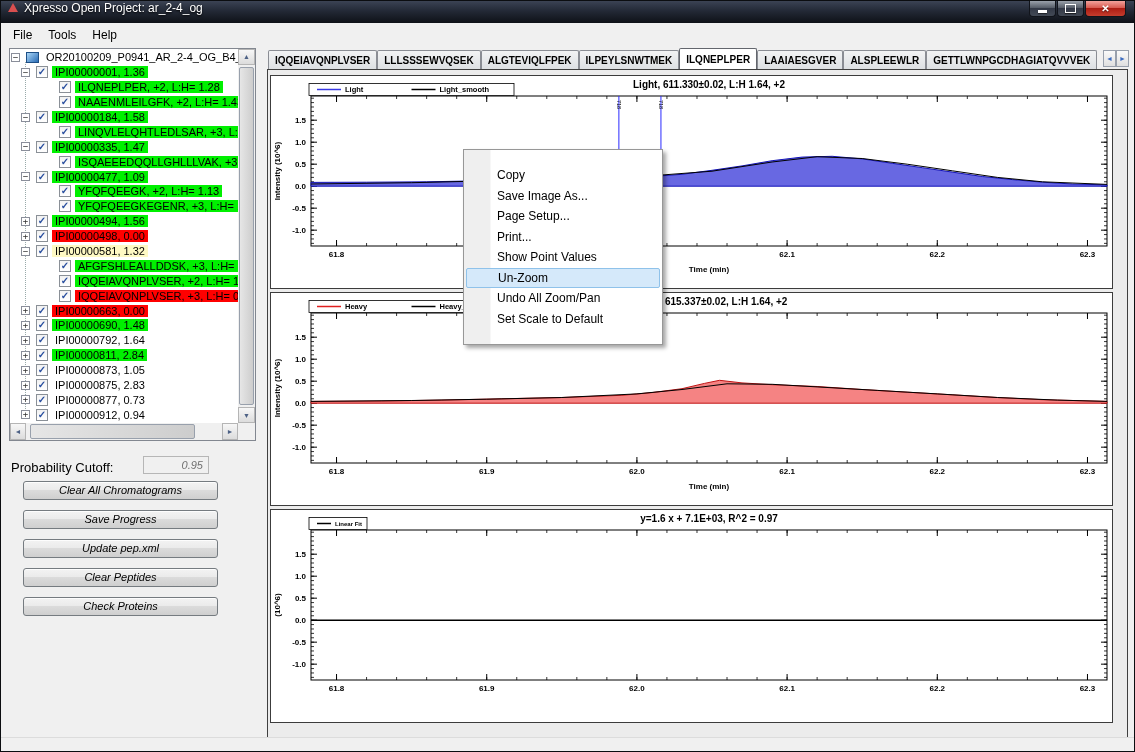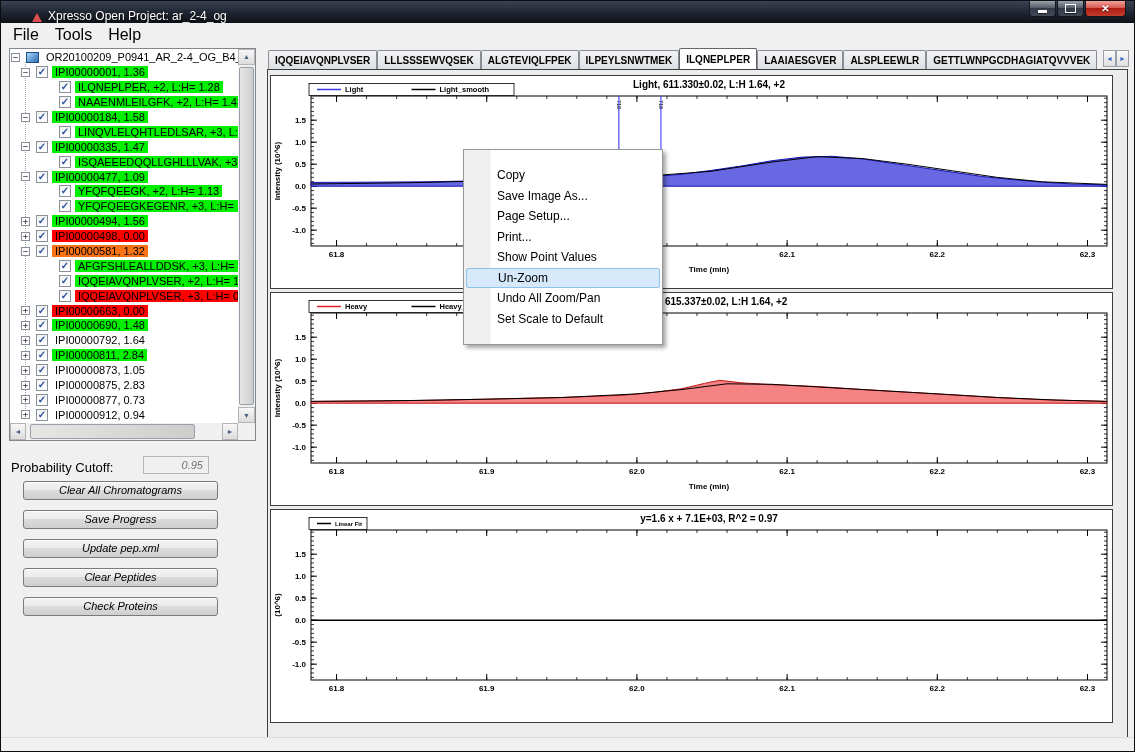--- a/index.html
+++ b/index.html
@@ -1,54 +1,54 @@
 <!DOCTYPE html>
 <html><head>
 <meta charset="utf-8">
 <style>
   html,body{margin:0;padding:0;background:#555;}
   .window{position:relative;width:1135px;height:752px;background:#f0f0f0;
     font-family:"Liberation Sans",sans-serif;overflow:hidden;border:1px solid #0b0d10;box-sizing:border-box;}
   
   .titlebar{position:absolute;left:0;top:0;right:0;height:22px;
     background:linear-gradient(180deg,#3b4354 0%,#232936 45%,#0e1117 100%);
-    display:flex;align-items:flex-end;color:#fff;padding-left:24px;}
+    display:flex;align-items:flex-start;color:#fff;}
   .app-icon{width:12px;height:12px;margin:0 5px 0 6px;position:relative;flex:none;}
   .app-icon:before{content:"";position:absolute;left:1px;bottom:1px;border-left:5px solid transparent;
     border-right:5px solid transparent;border-bottom:9px solid #d94f4f;}
   .title-text{font-size:12px;text-shadow:0 1px 2px #000;white-space:nowrap;}
   .win-buttons{position:absolute;right:8px;top:0;display:flex;gap:1px;}
   .win-btn{width:27px;height:16px;border:1px solid #11141b;border-top:none;border-radius:0 0 4px 4px;
     display:flex;align-items:center;justify-content:center;
     background:linear-gradient(180deg,#9aa1ab,#565d68 45%,#333947 50%,#434a56);box-sizing:border-box;}
   .win-btn.close{width:41px;background:linear-gradient(180deg,#f2a19b,#d75a50 45%,#ad1d13 50%,#c43d2e);}
   .glyph-min{width:9px;height:3px;background:#fff;margin-top:6px;box-shadow:0 1px 1px #0008;}
   .glyph-max{width:9px;height:7px;border:1px solid #fff;box-shadow:0 1px 1px #0008;}
   .glyph-x{color:#fff;font-size:10px;font-weight:bold;text-shadow:0 1px 1px #0008;line-height:14px;}
   
   .menubar{position:absolute;top:22px;left:0;right:0;height:23px;background:#f0f0f0;
-    display:flex;align-items:center;font-size:16px;color:#000;padding-left:4px;}
+    display:flex;align-items:center;font-size:12px;color:#000;padding-left:4px;}
   .menu-item{padding:3px 8px;}
   
   .tree-panel{position:absolute;left:8px;top:47px;width:247px;height:393px;background:#fff;
     border:1px solid #828790;box-sizing:border-box;overflow:hidden;}
   .tree-rows{position:absolute;left:0;top:1px;right:17px;bottom:17px;overflow:hidden;font-size:11px;}
   .trunk{position:absolute;left:15px;top:12px;width:1px;height:352px;
     background:repeating-linear-gradient(180deg,#9aa 0 1px,transparent 1px 2px);}
   .tree-row{height:14.9px;display:flex;align-items:center;white-space:nowrap;position:relative;}
   .expand{width:9px;height:9px;border:1px solid #8a8e9a;background:#fff;font-size:9px;line-height:6px;
     text-align:center;box-sizing:border-box;flex:none;color:#333;margin-right:6px;
     font-family:"DejaVu Sans Mono",monospace;}
   .cb{width:12px;height:12px;border:1px solid #8a9097;background:linear-gradient(180deg,#f2f2f2,#fff);
     flex:none;font-size:10px;line-height:10px;text-align:center;color:#274d9e;font-weight:bold;
     box-sizing:border-box;margin-right:4px;}
   .tree-win-icon{width:13px;height:11px;background:linear-gradient(135deg,#a9d6f7,#2b6cb5);
     border:1px solid #1d4f86;box-sizing:border-box;flex:none;margin-right:4px;}
   .tree-label{padding:0 3px;color:#000;}
-  .hl-green{background:#00f000;} .hl-red{background:#ff0000;} .hl-yellow{background:#f97316;}
+  .hl-green{background:#00f000;} .hl-red{background:#ff0000;} .hl-yellow{background:#fef9c3;}
   
   .scrollbar-v{position:absolute;right:0;top:0;width:17px;bottom:17px;background:#f0f0f0;}
   .scrollbar-h{position:absolute;left:0;bottom:0;height:17px;right:17px;background:#f0f0f0;}
   .sb-corner{position:absolute;right:0;bottom:0;width:17px;height:17px;background:#f0f0f0;}
   .sb-btn{position:absolute;background:linear-gradient(180deg,#f7f7f7,#dcdcdc);border:1px solid #b5b5b5;
     box-sizing:border-box;color:#4d6185;font-size:7px;text-align:center;line-height:14px;}
   .sb-thumb{position:absolute;background:linear-gradient(90deg,#e6e6e6,#cdcdcd);border:1px solid #98a0ac;
     border-radius:2px;box-sizing:border-box;}
   
   .prob-label{position:absolute;left:10px;top:459px;font-size:13px;color:#000;}

